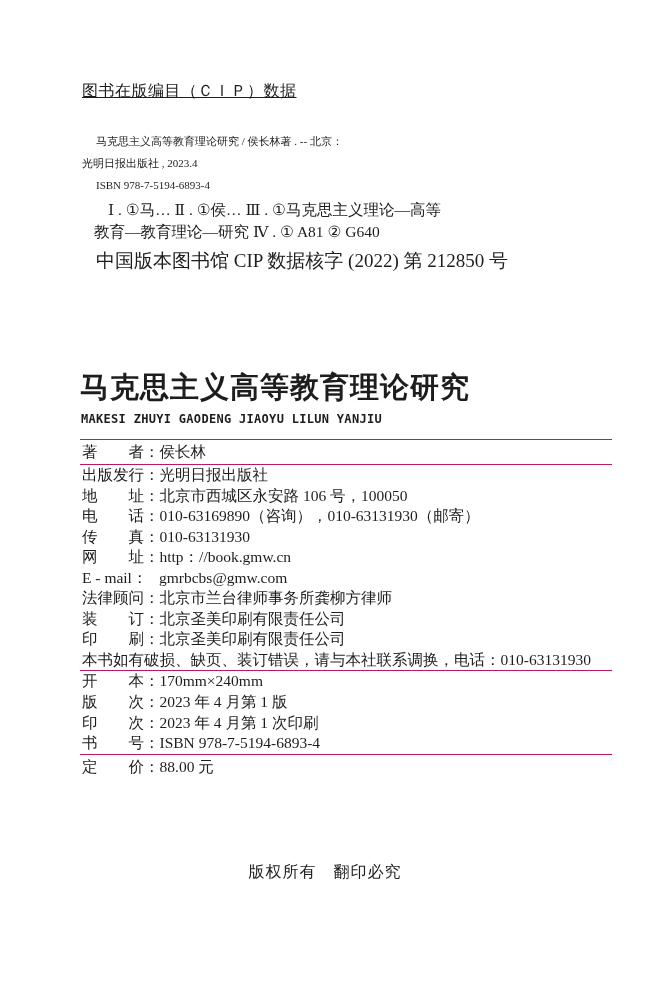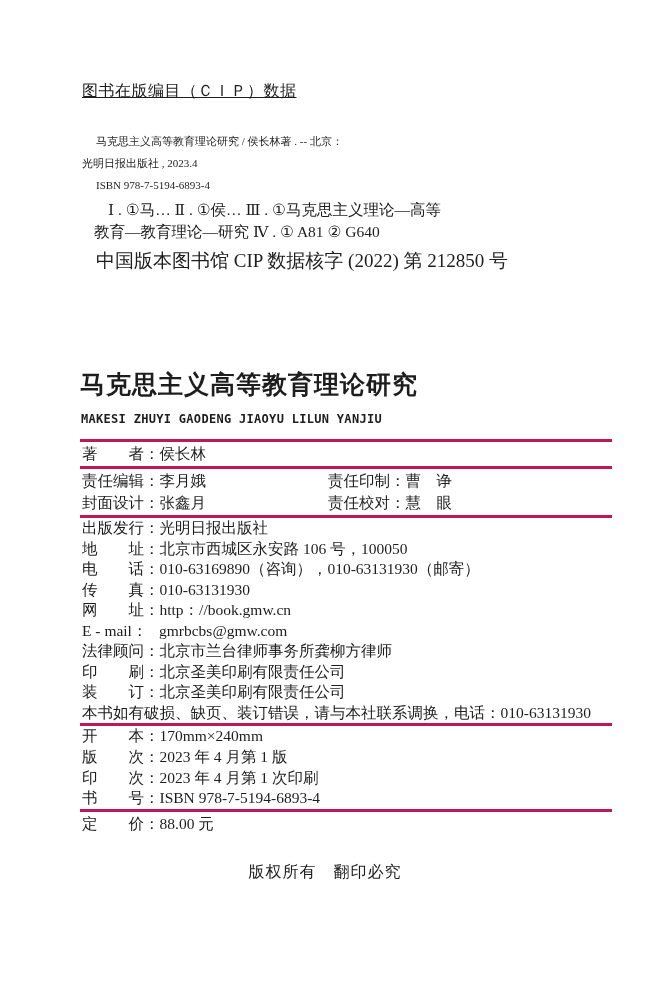--- a/index.html
+++ b/index.html
@@ -14,30 +14,30 @@
   
   .cip-heading{left:82px;top:81px;font-size:16px;letter-spacing:0.5px;text-decoration:underline;}
   .cip-pub{left:82px;top:130px;font-size:11px;line-height:22px;}
   .cip-class{left:94px;top:199px;font-size:15.5px;line-height:22px;}
   .cip-note{left:82px;top:250px;font-size:19px;line-height:22px;}
   .ind{text-indent:14px;}
   
   .book-title{
     left:80px;top:368px;
     font-family:"Liberation Sans","DejaVu Sans",sans-serif;
-    font-weight:700;font-size:25px;letter-spacing:1px;
+    font-weight:700;font-size:29px;letter-spacing:1px;
   }
   .book-pinyin{
     left:81px;top:404px;
     font-family:"DejaVu Sans Mono","Liberation Mono",monospace;
     font-size:12px;font-weight:600;letter-spacing:0.3px;margin-top:8px;
   }
   
   .colophon{left:80px;top:439px;width:532px;font-size:15.5px;}
-  .sect{border-top:3px solid #be185d;}
+  .sect{border-top:1px solid #be185d;}
   .s1{padding:1px 0;}
   .s1 .row,.s2 .row{line-height:22px;}
   .s2{padding:1px 0;}
   .s3 .row{line-height:20.5px;}
   .s4 .row{line-height:20.8px;}
   .s5 .row{line-height:22px;padding-top:1px;padding-bottom:2px;}
   .row{position:relative;padding-left:2px;white-space:nowrap;}
   .lbl{display:inline-block;min-width:77px;}
   .col2{position:absolute;left:248px;top:0;}
   .col2 .lbl{min-width:77px;}
@@ -69,30 +69,20 @@
 <div class="abs book-pinyin">MAKESI ZHUYI GAODENG JIAOYU LILUN YANJIU</div>
 
 <div class="abs colophon">
 
   <div class="sect s1">
     <div class="row">
       <span class="lbl">著　　者：</span><span>侯长林</span>
     </div>
   </div>
 
-  <div class="sect s2">
-    <div class="row">
-      <span class="lbl">责任编辑：</span><span>李月娥</span>
-      <span class="col2"><span class="lbl">责任印制：</span><span>曹　诤</span></span>
-    </div>
-    <div class="row">
-      <span class="lbl">封面设计：</span><span>张鑫月</span>
-      <span class="col2"><span class="lbl">责任校对：</span><span>慧　眼</span></span>
-    </div>
-  </div>
 
   <div class="sect s3">
     <div class="row">
       <span class="lbl">出版发行：</span><span>光明日报出版社</span>
     </div>
     <div class="row">
       <span class="lbl">地　　址：</span><span>北京市西城区永安路 106 号，100050</span>
     </div>
     <div class="row">
       <span class="lbl">电　　话：</span><span>010-63169890（咨询），010-63131930（邮寄）</span>
@@ -103,24 +93,24 @@
     <div class="row">
       <span class="lbl">网　　址：</span><span>http：//book.gmw.cn</span>
     </div>
     <div class="row">
       <span class="lbl">E - mail：</span><span>gmrbcbs@gmw.com</span>
     </div>
     <div class="row">
       <span class="lbl">法律顾问：</span><span>北京市兰台律师事务所龚柳方律师</span>
     </div>
     <div class="row">
-      <span class="lbl">印　　刷：</span><span>北京圣美印刷有限责任公司</span>
+      <span class="lbl">装　　订：</span><span>北京圣美印刷有限责任公司</span>
     </div>
     <div class="row">
-      <span class="lbl">装　　订：</span><span>北京圣美印刷有限责任公司</span>
+      <span class="lbl">印　　刷：</span><span>北京圣美印刷有限责任公司</span>
     </div>
     <div class="row">
       <span>本书如有破损、缺页、装订错误，请与本社联系调换，电话：010-63131930</span>
     </div>
   </div>
 
   <div class="sect s4">
     <div class="row">
       <span class="lbl">开　　本：</span><span>170mm×240mm</span>
     </div>

